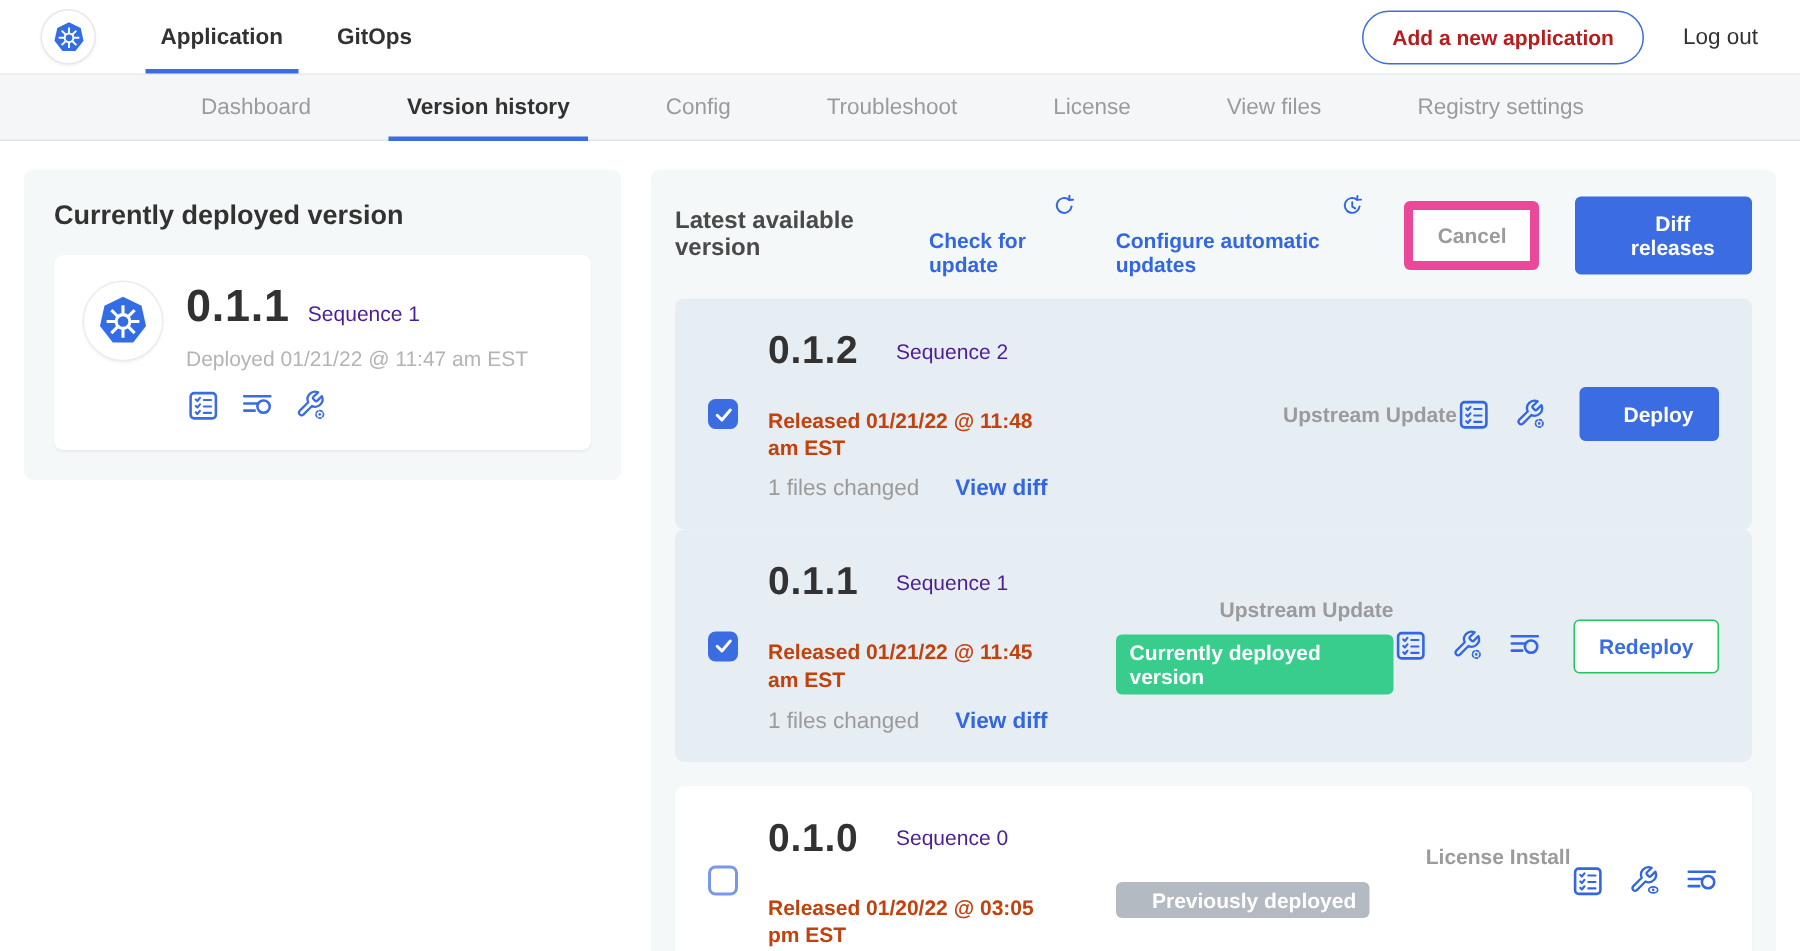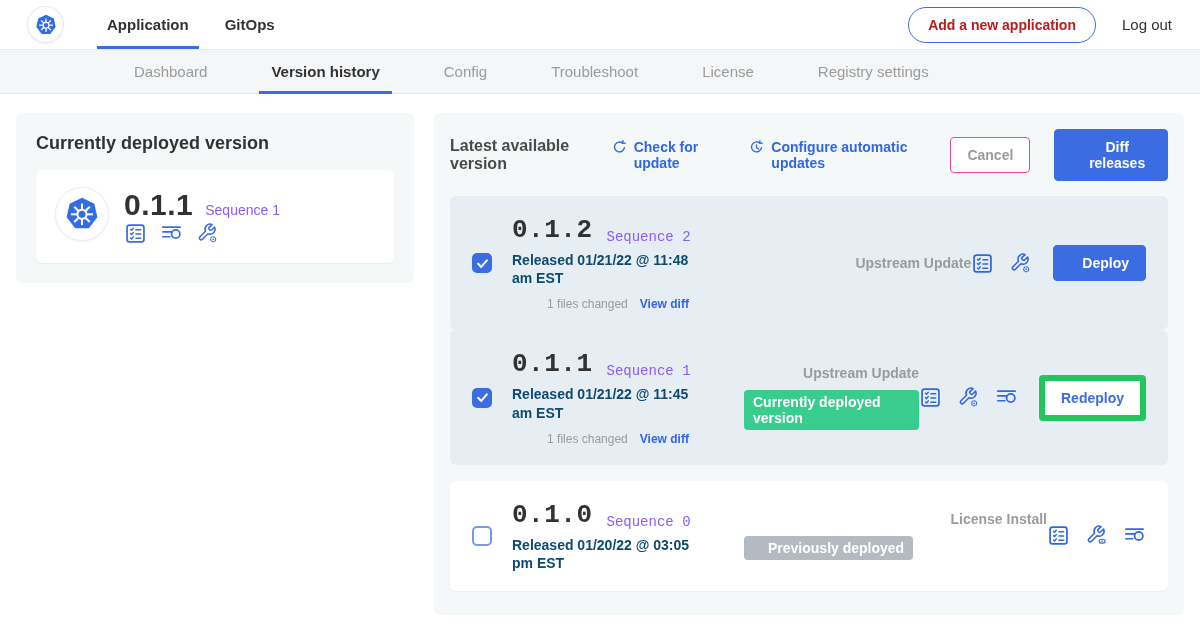--- a/index.html
+++ b/index.html
@@ -37,50 +37,50 @@
 
   .left-panel { width:398px; flex-shrink:0; background:#F4F8F9; border-radius:6px; padding:20px; }
   .left-panel h2 { font-size:18px; font-weight:700; color:#323232; margin-bottom:16px; }
   .deployed-card { background:#fff; border-radius:6px; padding:18px 20px;
                    box-shadow:0 1px 2px rgba(0,0,0,.05); display:flex; gap:16px; }
   .k8s-avatar { width:52px; height:52px; border-radius:50%; background:#fff; flex-shrink:0;
                 box-shadow:0 0 0 1px #ececec, 0 1px 3px rgba(0,0,0,.10);
                 display:flex; align-items:center; justify-content:center; }
   .dep-version-line { display:flex; align-items:baseline; gap:12px; }
   .dep-version { font-size:30px; font-weight:700; color:#323232; letter-spacing:.5px; }
-  .seq { font-size:14px; color:#8b5cf6; }
+  .seq { font-size:14px; color:#4c1d95; }
   .dep-date { font-size:14px; color:#B4B4B4; margin:9px 0 12px; }
   .icon-row { display:flex; align-items:center; gap:13px; color:#3B6CE1; }
   .icon-row .icon, .card-actions .icon { cursor:pointer; }
 
   .right-panel { flex:1; background:#F4F8F9; border-radius:6px; padding:16px 16px 24px; }
   .panel-header { display:flex; align-items:center; margin-bottom:15px; }
   .panel-title { font-size:16px; font-weight:700; color:#4A4A4A; margin-right:14px; }
-  .link-action { display:flex; align-items:flex-start; gap:6px; color:#3266E3; font-weight:700;
-                 font-size:14px; margin-right:26px; cursor:pointer; }
+  .link-action { display:flex; align-items:flex-end; gap:6px; color:#3266E3; font-weight:700;
+                 font-size:14px; margin-right:26px; cursor:pointer;flex-direction:column; }
   .spacer { flex:1; }
   .btn { font-family:"Liberation Sans", sans-serif; font-size:14px; font-weight:700;
          border-radius:4px; padding:9px 16px; cursor:pointer; }
-  .btn-muted { background:#fff; border:1px solid #ec4899; color:#9B9B9B; margin-right:24px; }
+  .btn-muted { background:#fff; border:6px solid #ec4899; color:#9B9B9B; margin-right:24px; }
   .btn-primary { background:#3B6CE1; border:1px solid #3B6CE1; color:#fff;padding-left:28px; }
-  .btn-secondary { background:#fff; border:6px solid #22c55e; color:#3B6CE1; }
+  .btn-secondary { background:#fff; border:1px solid #22c55e; color:#3B6CE1; }
 
   .version-card { display:flex; align-items:center; background:#E6EDF3; border-radius:6px;
                   padding:19px 22px; }
   .version-card.white { background:#fff; box-shadow:0 1px 2px rgba(0,0,0,.04); }
   .checkbox { width:20px; height:20px; border-radius:5px; flex-shrink:0; margin-right:20px;
               cursor:pointer; display:flex; align-items:center; justify-content:center; }
   .checkbox.checked { background:#3B6CE1; }
   .checkbox.unchecked { background:#fff; border:2px solid #7A97EE; }
   .version-info { width:212px; margin-right:20px; flex-shrink:0; }
-  .v-line { display:flex; align-items:flex-end; gap:14px;font-family:Liberation Mono, monospace; }
+  .v-line { display:flex; align-items:center; gap:25px; }
   .v-num { font-size:26px; font-weight:700; color:#323232; letter-spacing:.5px; }
-  .released { font-size:14px; font-weight:700; color:#0c4a6e; margin-top:6px; max-width:200px;
+  .released { font-size:14px; font-weight:700; color:#c2410c; margin-top:22px; max-width:200px;
               line-height:1.3; }
-  .files-line { margin-top:10px; font-size:12px; color:#9B9B9B; display:flex; gap:12px;justify-content:center; }
+  .files-line { margin-top:10px; font-size:15px; color:#9B9B9B; display:flex; gap:24px; }
   .view-diff { color:#3266E3; font-weight:700; cursor:pointer; }
   .source-block { flex:1; }
   .source { font-size:14px; font-weight:700; color:#9B9B9B;text-align:right; }
   .badge { display:inline-block; margin-top:9px; padding:4px 9px; border-radius:4px;
            color:#fff; font-size:14px; font-weight:700; }
   .badge-green { background:#38CC8D; }
   .badge-gray { background:#B3BAC1;padding-left:24px; }
   .card-actions { display:flex; align-items:center; gap:15px; color:#3266E3; }
   .card-actions .btn { margin-left:6px; }
   .other-title { font-size:16px; color:#9B9B9B; margin:27px 2px 15px; }
@@ -170,38 +170,40 @@
     <div class="logout">Log out</div>
   </div>
 </div>
 
 <div class="subnav">
   <div class="subnav-tab">Dashboard</div>
   <div class="subnav-tab active">Version history</div>
   <div class="subnav-tab">Config</div>
   <div class="subnav-tab">Troubleshoot</div>
   <div class="subnav-tab">License</div>
+  <div class="subnav-tab">View files</div>
   <div class="subnav-tab">Registry settings</div>
 </div>
 
 <div class="main">
 
   <div class="left-panel">
     <h2>Currently deployed version</h2>
     <div class="deployed-card">
       <div class="k8s-avatar">
         <svg class="icon" width="38" height="38">
             <use href="#sym-k8s"></use>
           </svg>
       </div>
       <div>
         <div class="dep-version-line">
           <span class="dep-version">0.1.1</span>
           <span class="seq">Sequence 1</span>
         </div>
+        <div class="dep-date">Deployed 01/21/22 @ 11:47 am EST</div>
         <div class="icon-row">
           <span>
             <svg class="icon" width="23" height="23">
                 <use href="#sym-checklist"></use>
               </svg>
             </span>
           <span>
             <svg class="icon" width="23" height="23">
                 <use href="#sym-logs"></use>
               </svg>

